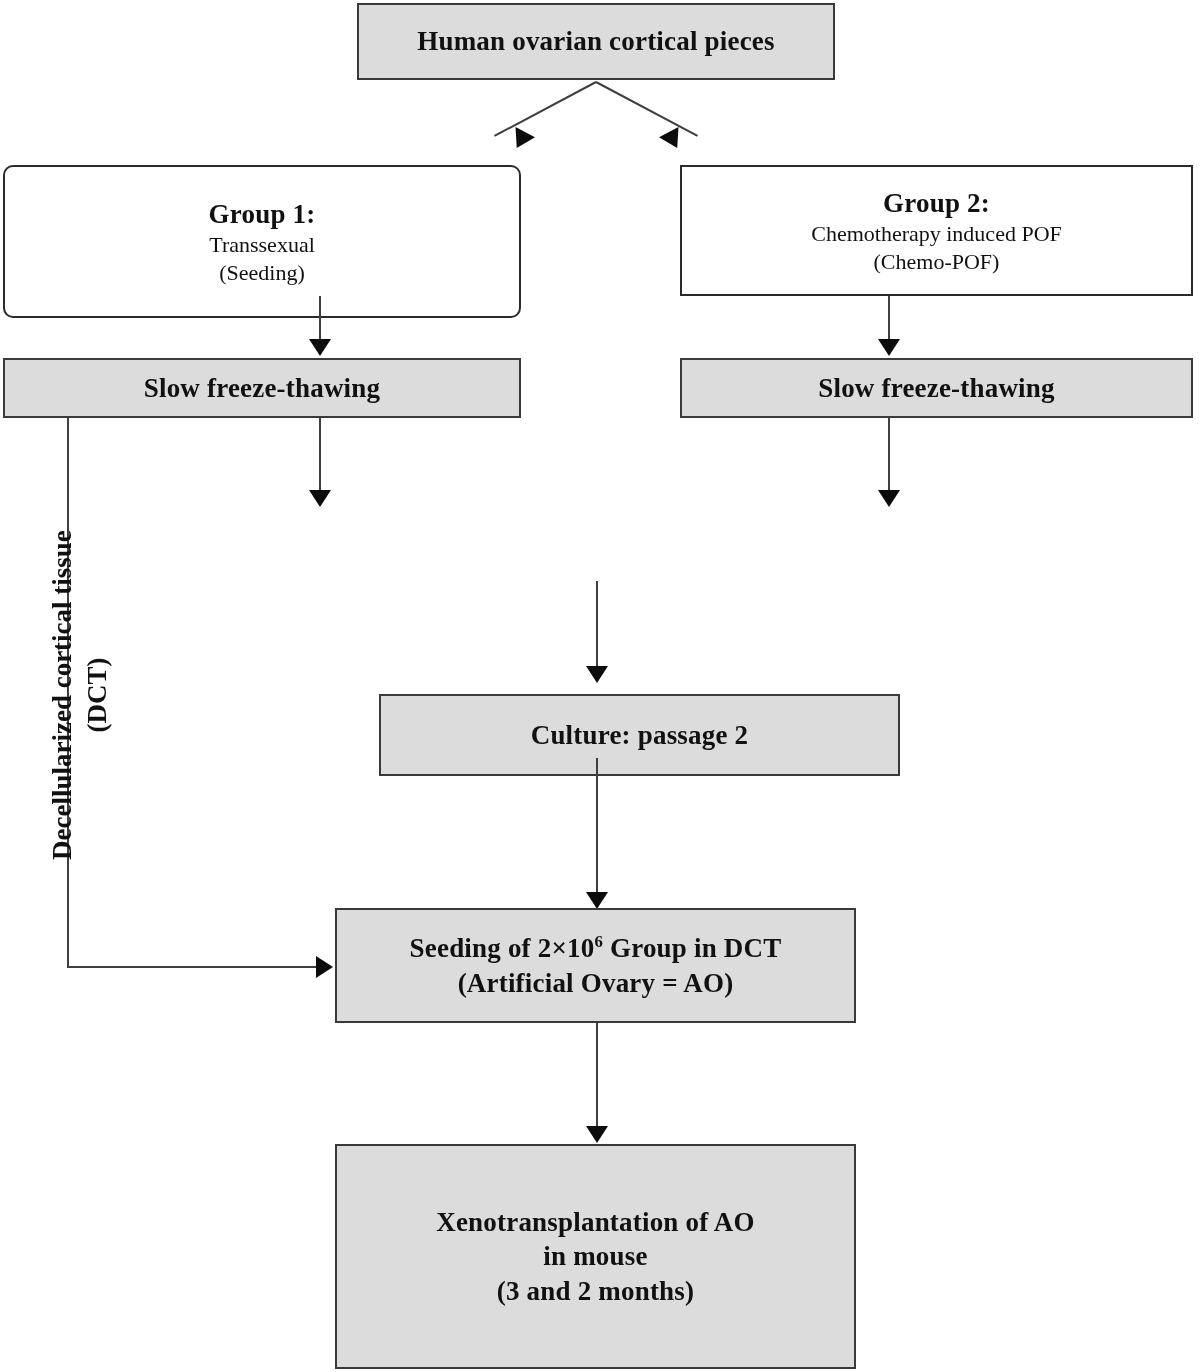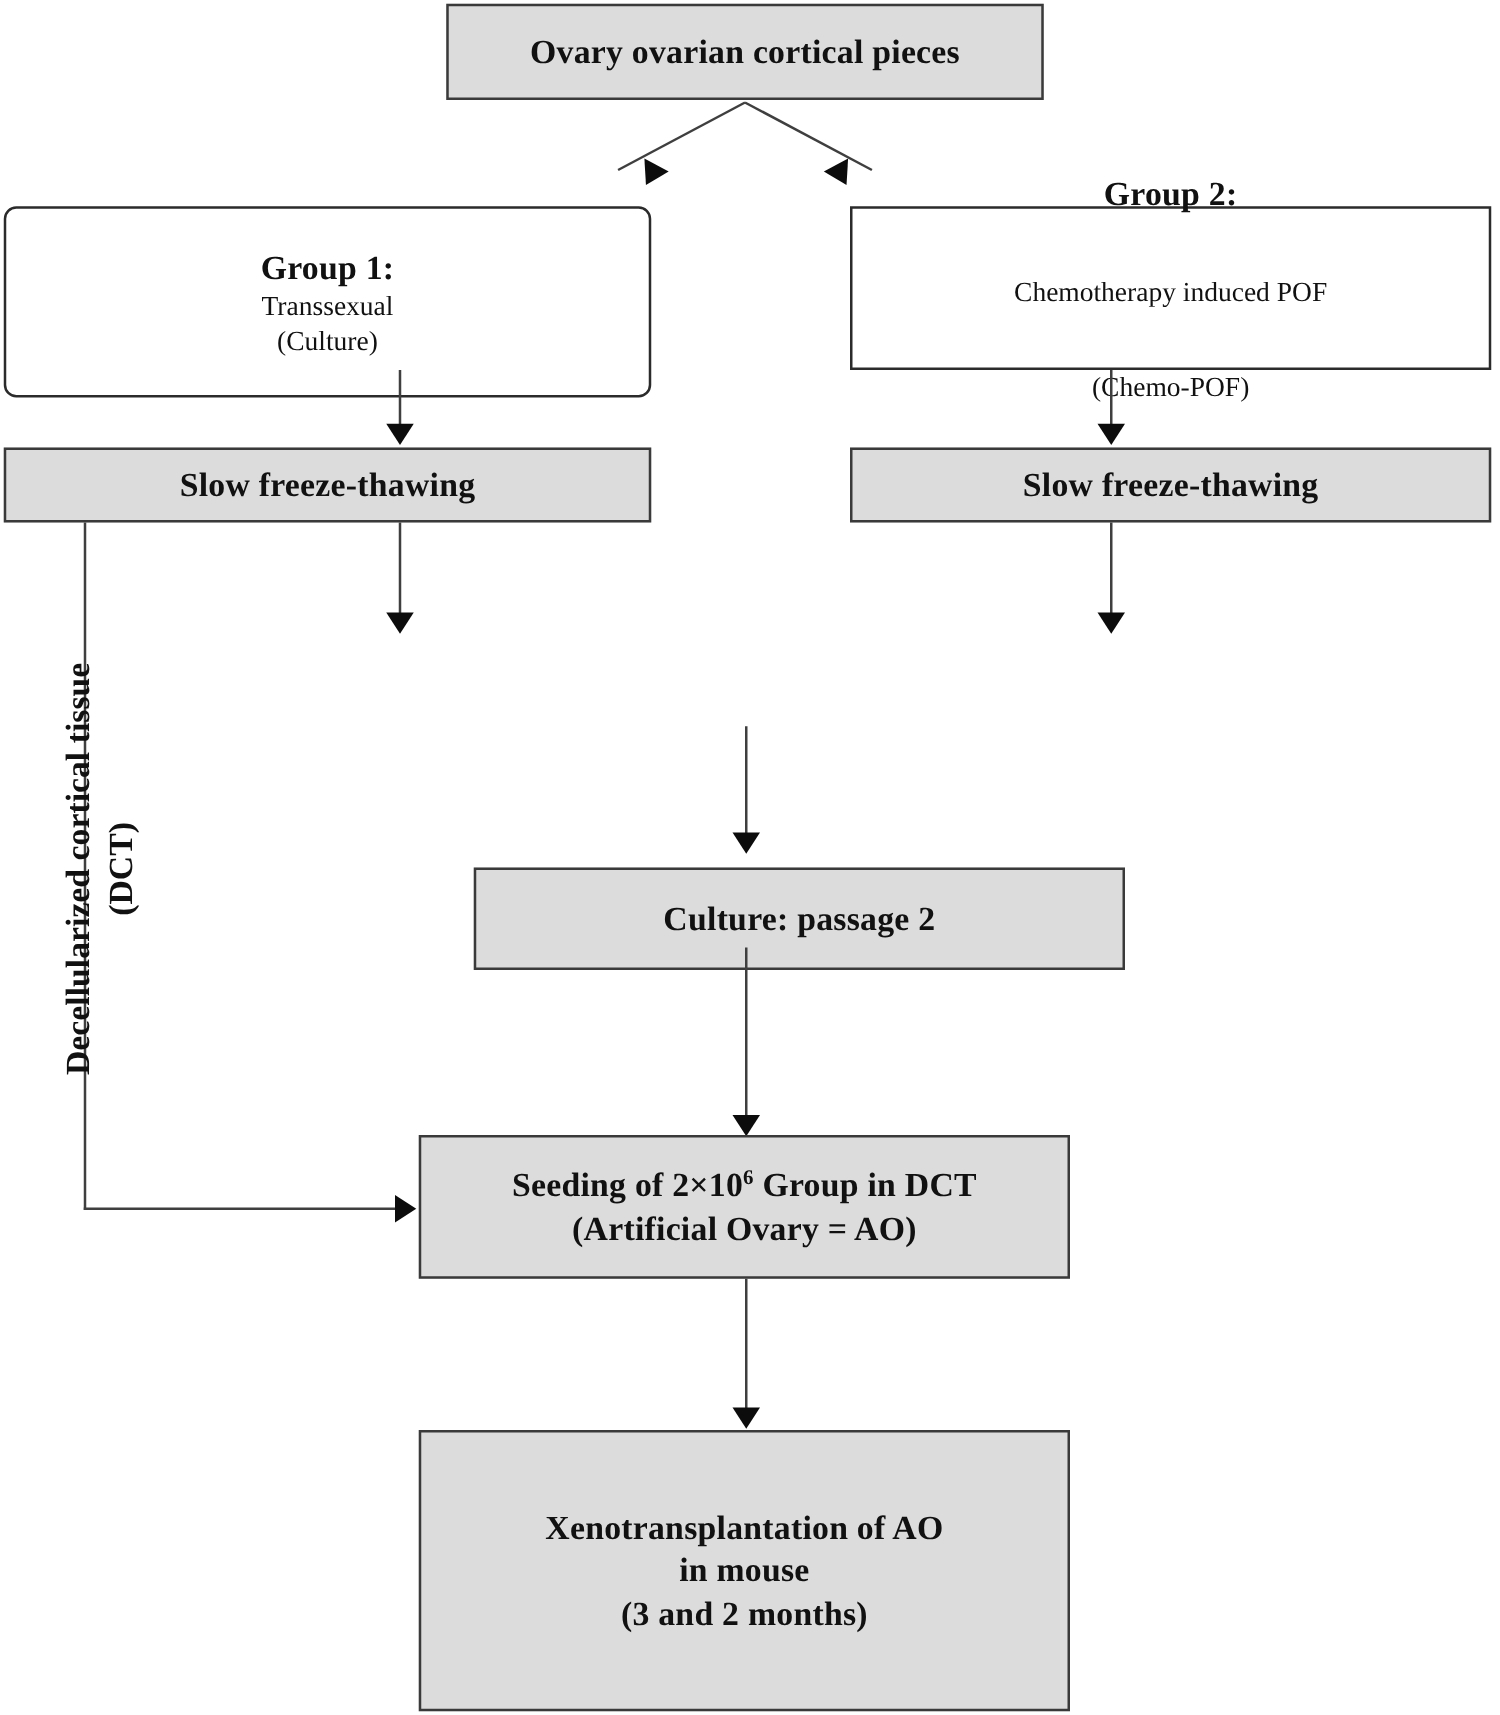--- a/index.html
+++ b/index.html
@@ -113,36 +113,36 @@
     color: #111111;
   }
   .vlabel .l1, .vlabel .l2 { display: block; }
 </style>
 </head>
 <body>
 
 <div id="canvas">
 
   <div class="box filled" style="left:357px; top:3px; width:478px; height:77px;">
-    <div class="line-b">Ovary ovarian cortical pieces</div>
+    <div class="line-b">Human ovarian cortical pieces</div>
   </div>
 
   <div class="diag" style="left:596px; top:81px; width:115px; transform: rotate(152deg);"></div>
   <div class="arrow-diag" style="left:510px; top:131px; transform: rotate(28deg);"></div>
 
   <div class="diag" style="left:596px; top:81px; width:115px; transform: rotate(28deg);"></div>
   <div class="arrow-diag" style="left:662px; top:131px; transform: rotate(-28deg);"></div>
 
   <div class="box plain" style="left:3px; top:165px; width:518px; height:153px;border-radius:10px;">
     <div class="line-b">Group 1:</div>
     <div class="line-r">Transsexual</div>
-    <div class="line-r">(Culture)</div>
-  </div>
-
-  <div class="box plain" style="left:680px; top:165px; width:513px; height:131px;gap:48px;">
+    <div class="line-r">(Seeding)</div>
+  </div>
+
+  <div class="box plain" style="left:680px; top:165px; width:513px; height:131px;">
     <div class="line-b">Group 2:</div>
     <div class="line-r">Chemotherapy induced POF</div>
     <div class="line-r">(Chemo-POF)</div>
   </div>
 
   <div class="vline" style="left:319px; top:296px; height:44px;"></div>
   <div class="arrow-down" style="left:309px; top:339px;"></div>
 
   <div class="vline" style="left:888px; top:296px; height:44px;"></div>
   <div class="arrow-down" style="left:878px; top:339px;"></div>

